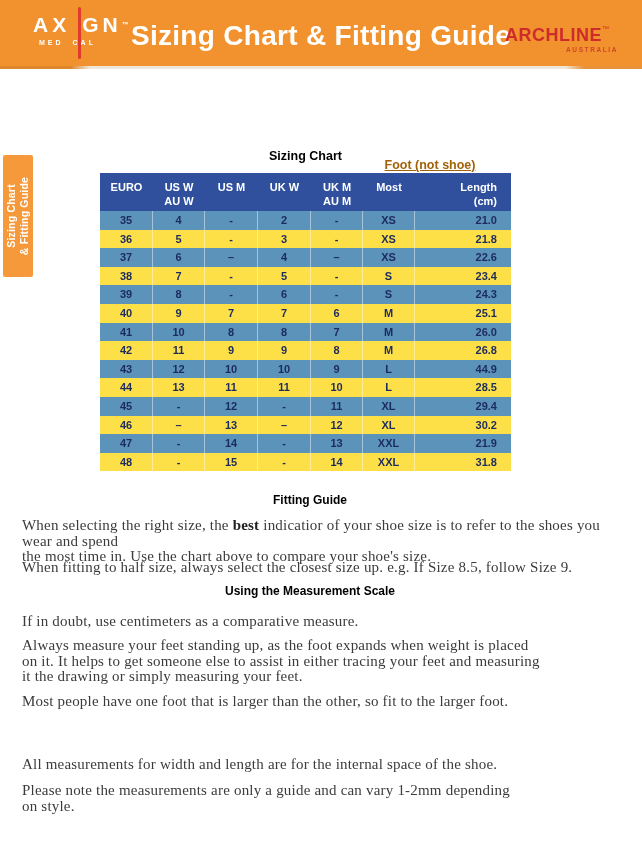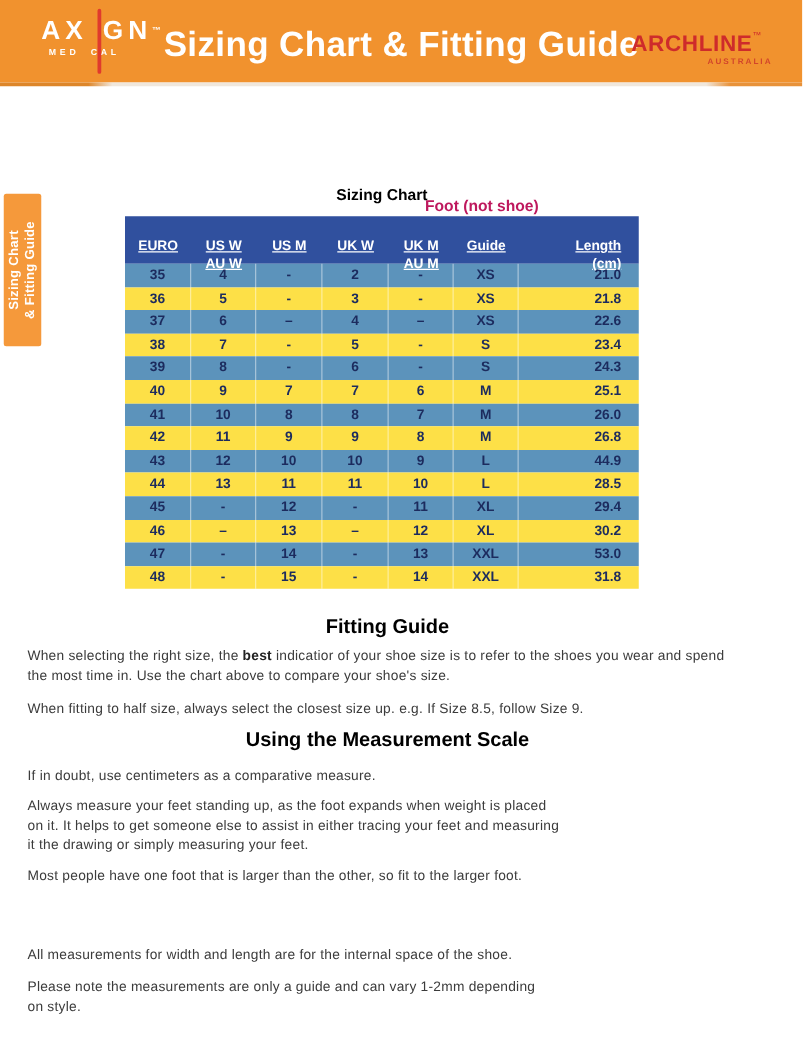--- a/index.html
+++ b/index.html
@@ -31,39 +31,39 @@
   
   .tab{position:absolute;left:3px;top:155px;width:30px;height:122px;background:#F5993B;border-radius:2px;}
   .tab-inner{position:absolute;left:0;top:122px;width:122px;height:30px;
     transform:rotate(-90deg);transform-origin:0 0;
     display:flex;flex-direction:column;justify-content:center;text-align:center;
     color:#fff;font-weight:bold;font-size:10.5px;line-height:13px;letter-spacing:.2px;}
 
   
   .tbl-title{position:absolute;left:100px;top:149px;width:411px;text-align:center;
     font-size:12.5px;font-weight:bold;color:#000;}
-  .foot-note{position:absolute;left:340px;top:158px;width:180px;text-align:left;
-    font-size:12.5px;font-weight:bold;color:#be185d;}
+  .foot-note{position:absolute;left:340px;top:158px;width:180px;text-align:center;
+    font-size:12.5px;font-weight:bold;color:#a16207;text-decoration:underline;}
 
   
   .table{position:absolute;left:100px;top:173px;width:411px;}
   .grid7{display:grid;grid-template-columns:53px 52px 53px 53px 52px 52px 1fr;}
   .thead{background:#30509E;color:#fff;font-size:11px;font-weight:bold;height:38px;}
-  .thead .hc{padding-top:17px;line-height:14px;text-align:center;text-decoration:underline;}
+  .thead .hc{padding-top:7px;line-height:14px;text-align:center;}
   .thead .hc.right{text-align:right;padding-right:14px;}
   .trow{height:18.6px;font-size:11px;font-weight:bold;color:#1C2B5E;text-align:center;}
   .trow > div{line-height:18.6px;height:18.6px;border-right:1px solid rgba(255,255,255,.45);overflow:hidden;}
   .trow > div:last-child{border-right:none;text-align:right;padding-right:14px;}
   .row-teal{background:#5C93BB;}
   .row-light{background:#fde047;}
 
   
-  .h{position:absolute;left:0;width:620px;text-align:center;font-size:16px;font-weight:bold;color:#000;}
-  .p{position:absolute;left:22px;width:605px;font-size:11px;letter-spacing:.2px;color:#3b3b3b;
-     line-height:15.5px;white-space:pre-line;}
+  .h{position:absolute;left:0;width:620px;text-align:center;font-size:12px;font-weight:bold;color:#000;}
+  .p{position:absolute;left:22px;width:605px;font-size:15px;letter-spacing:.2px;color:#3b3b3b;
+     line-height:15.5px;white-space:pre-line;font-family:Liberation Serif, serif;}
   .p b{color:#222;}
 
   
   .diagram{position:absolute;left:485px;top:645px;width:95px;height:145px;}
   .diagram svg{display:block;}
 </style>
 </head>
 <body>
 
 <div class="page">
@@ -108,21 +108,21 @@
         </div>
       <div class="hc">
           <div>UK W</div>
           <div></div>
         </div>
       <div class="hc">
           <div>UK M</div>
           <div>AU M</div>
         </div>
       <div class="hc">
-          <div>Guide</div>
+          <div>Most</div>
           <div></div>
         </div>
       <div class="hc right">
           <div>Length</div>
           <div>(cm)</div>
         </div>
     </div>
     <div>
 
         <div class="trow grid7 row-teal">
@@ -245,21 +245,21 @@
           <div>30.2</div>
         </div>
 
         <div class="trow grid7 row-teal">
           <div>47</div>
           <div>-</div>
           <div>14</div>
           <div>-</div>
           <div>13</div>
           <div>XXL</div>
-          <div>53.0</div>
+          <div>21.9</div>
         </div>
 
         <div class="trow grid7 row-light">
           <div>48</div>
           <div>-</div>
           <div>15</div>
           <div>-</div>
           <div>14</div>
           <div>XXL</div>
           <div>31.8</div>

